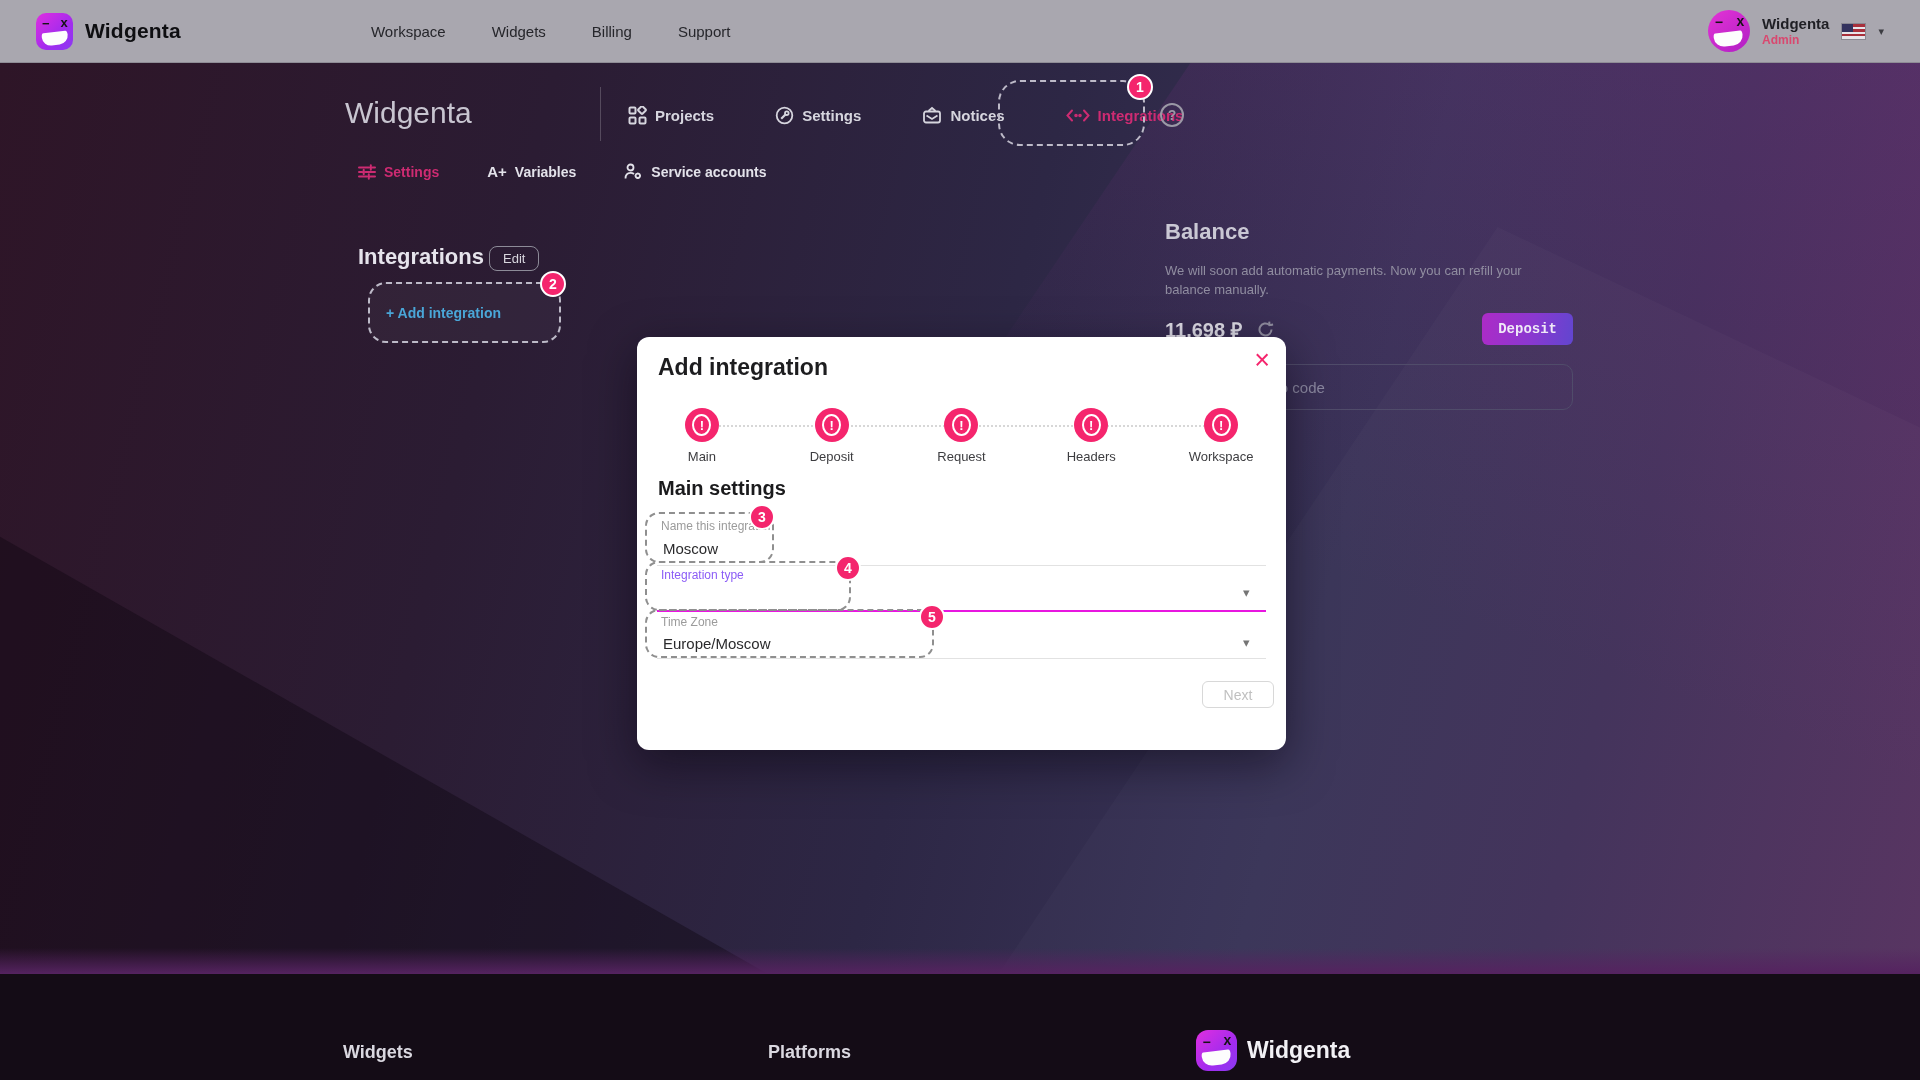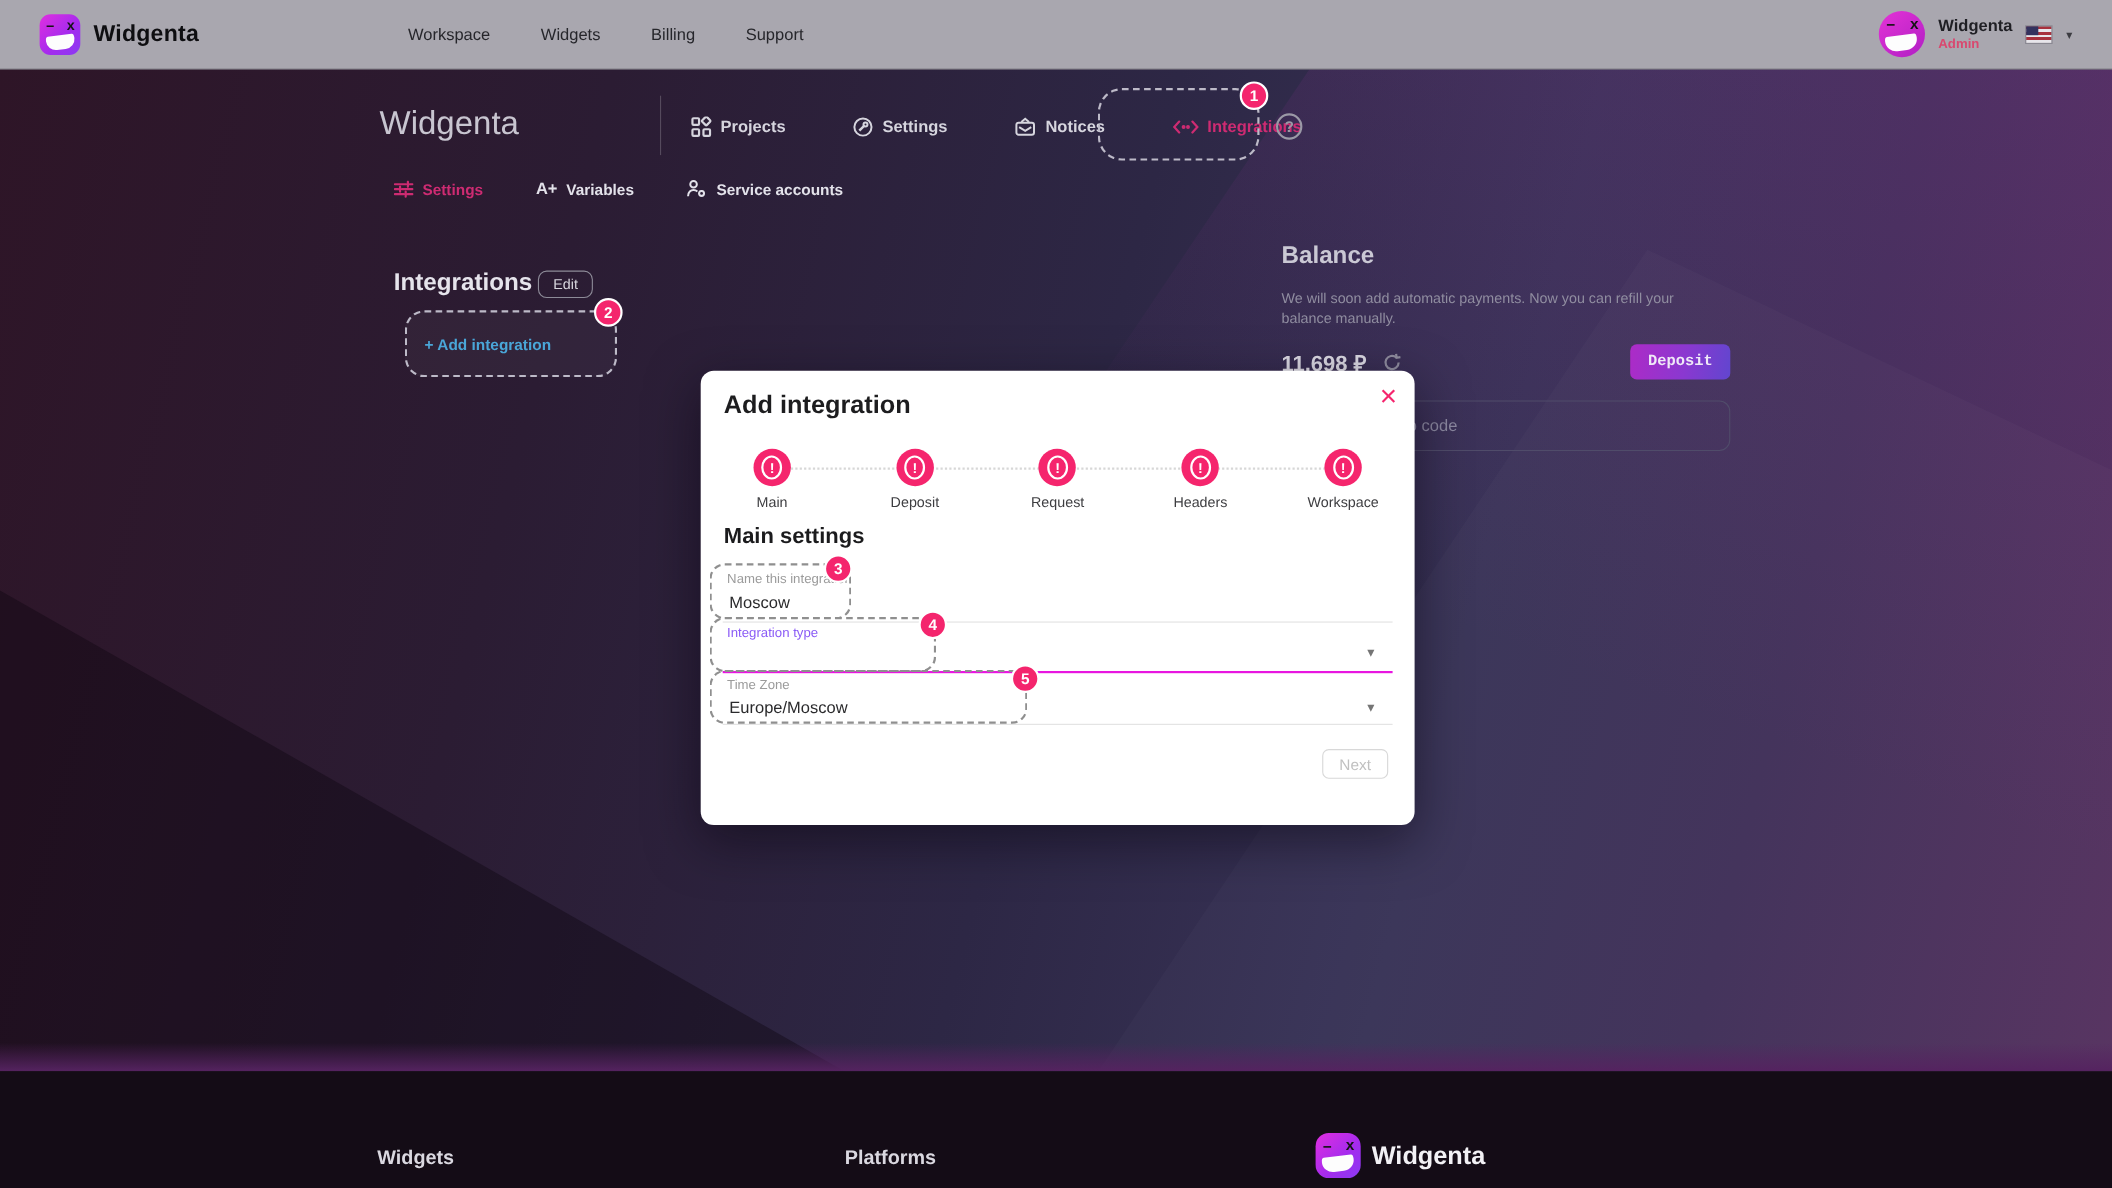--- a/index.html
+++ b/index.html
@@ -101,21 +101,21 @@
   .step-glyph { width:19px; height:22px; border:2px solid #fff; border-radius:50%;
     color:#fff; font-size:13px; font-weight:800; display:flex; align-items:center; justify-content:center; }
   .step-label { font-size:13px; color:#3d3d40; }
   .section-h { position:absolute; left:21px; top:140px; font-size:20px; font-weight:600; color:#1b1b1d; }
   .f-label { position:absolute; left:24px; font-size:12px; color:#9b9b9b; }
   .f-label.magenta { color:#8b5cf6; }
   .f-value { position:absolute; left:26px; font-size:15px; color:#2a2a2c; }
   .f-line { position:absolute; left:20px; width:609px; border-top:1px solid #e2e2e2; }
   .f-line.magenta { border-top:2px solid #e816e0; }
   .f-caret { position:absolute; left:606px; font-size:13px; color:#757575; }
-  .next-btn { position:absolute; left:565px; top:344px; width:60px; height:27px;
+  .next-btn { position:absolute; left:565px; top:344px; width:72px; height:27px;
     border:1px solid #d8d8d8; border-radius:6px; background:#fff; color:#c0c0c0;
     font-size:14px; font-family:inherit; }
 
   
   .anno { position:absolute; border:2px dashed #bdbac8; z-index:40; pointer-events:none; }
   .anno.inner { border-color:#8f8f8f; }
   .badge { position:absolute; width:26px; height:26px; border-radius:50%; z-index:41;
     background:#f4256d; border:2px solid #fff; color:#fff; font-size:14px; font-weight:700;
     display:flex; align-items:center; justify-content:center; }
   .anno1 { left:998px; top:80px; width:147px; height:66px; border-radius:22px; }

